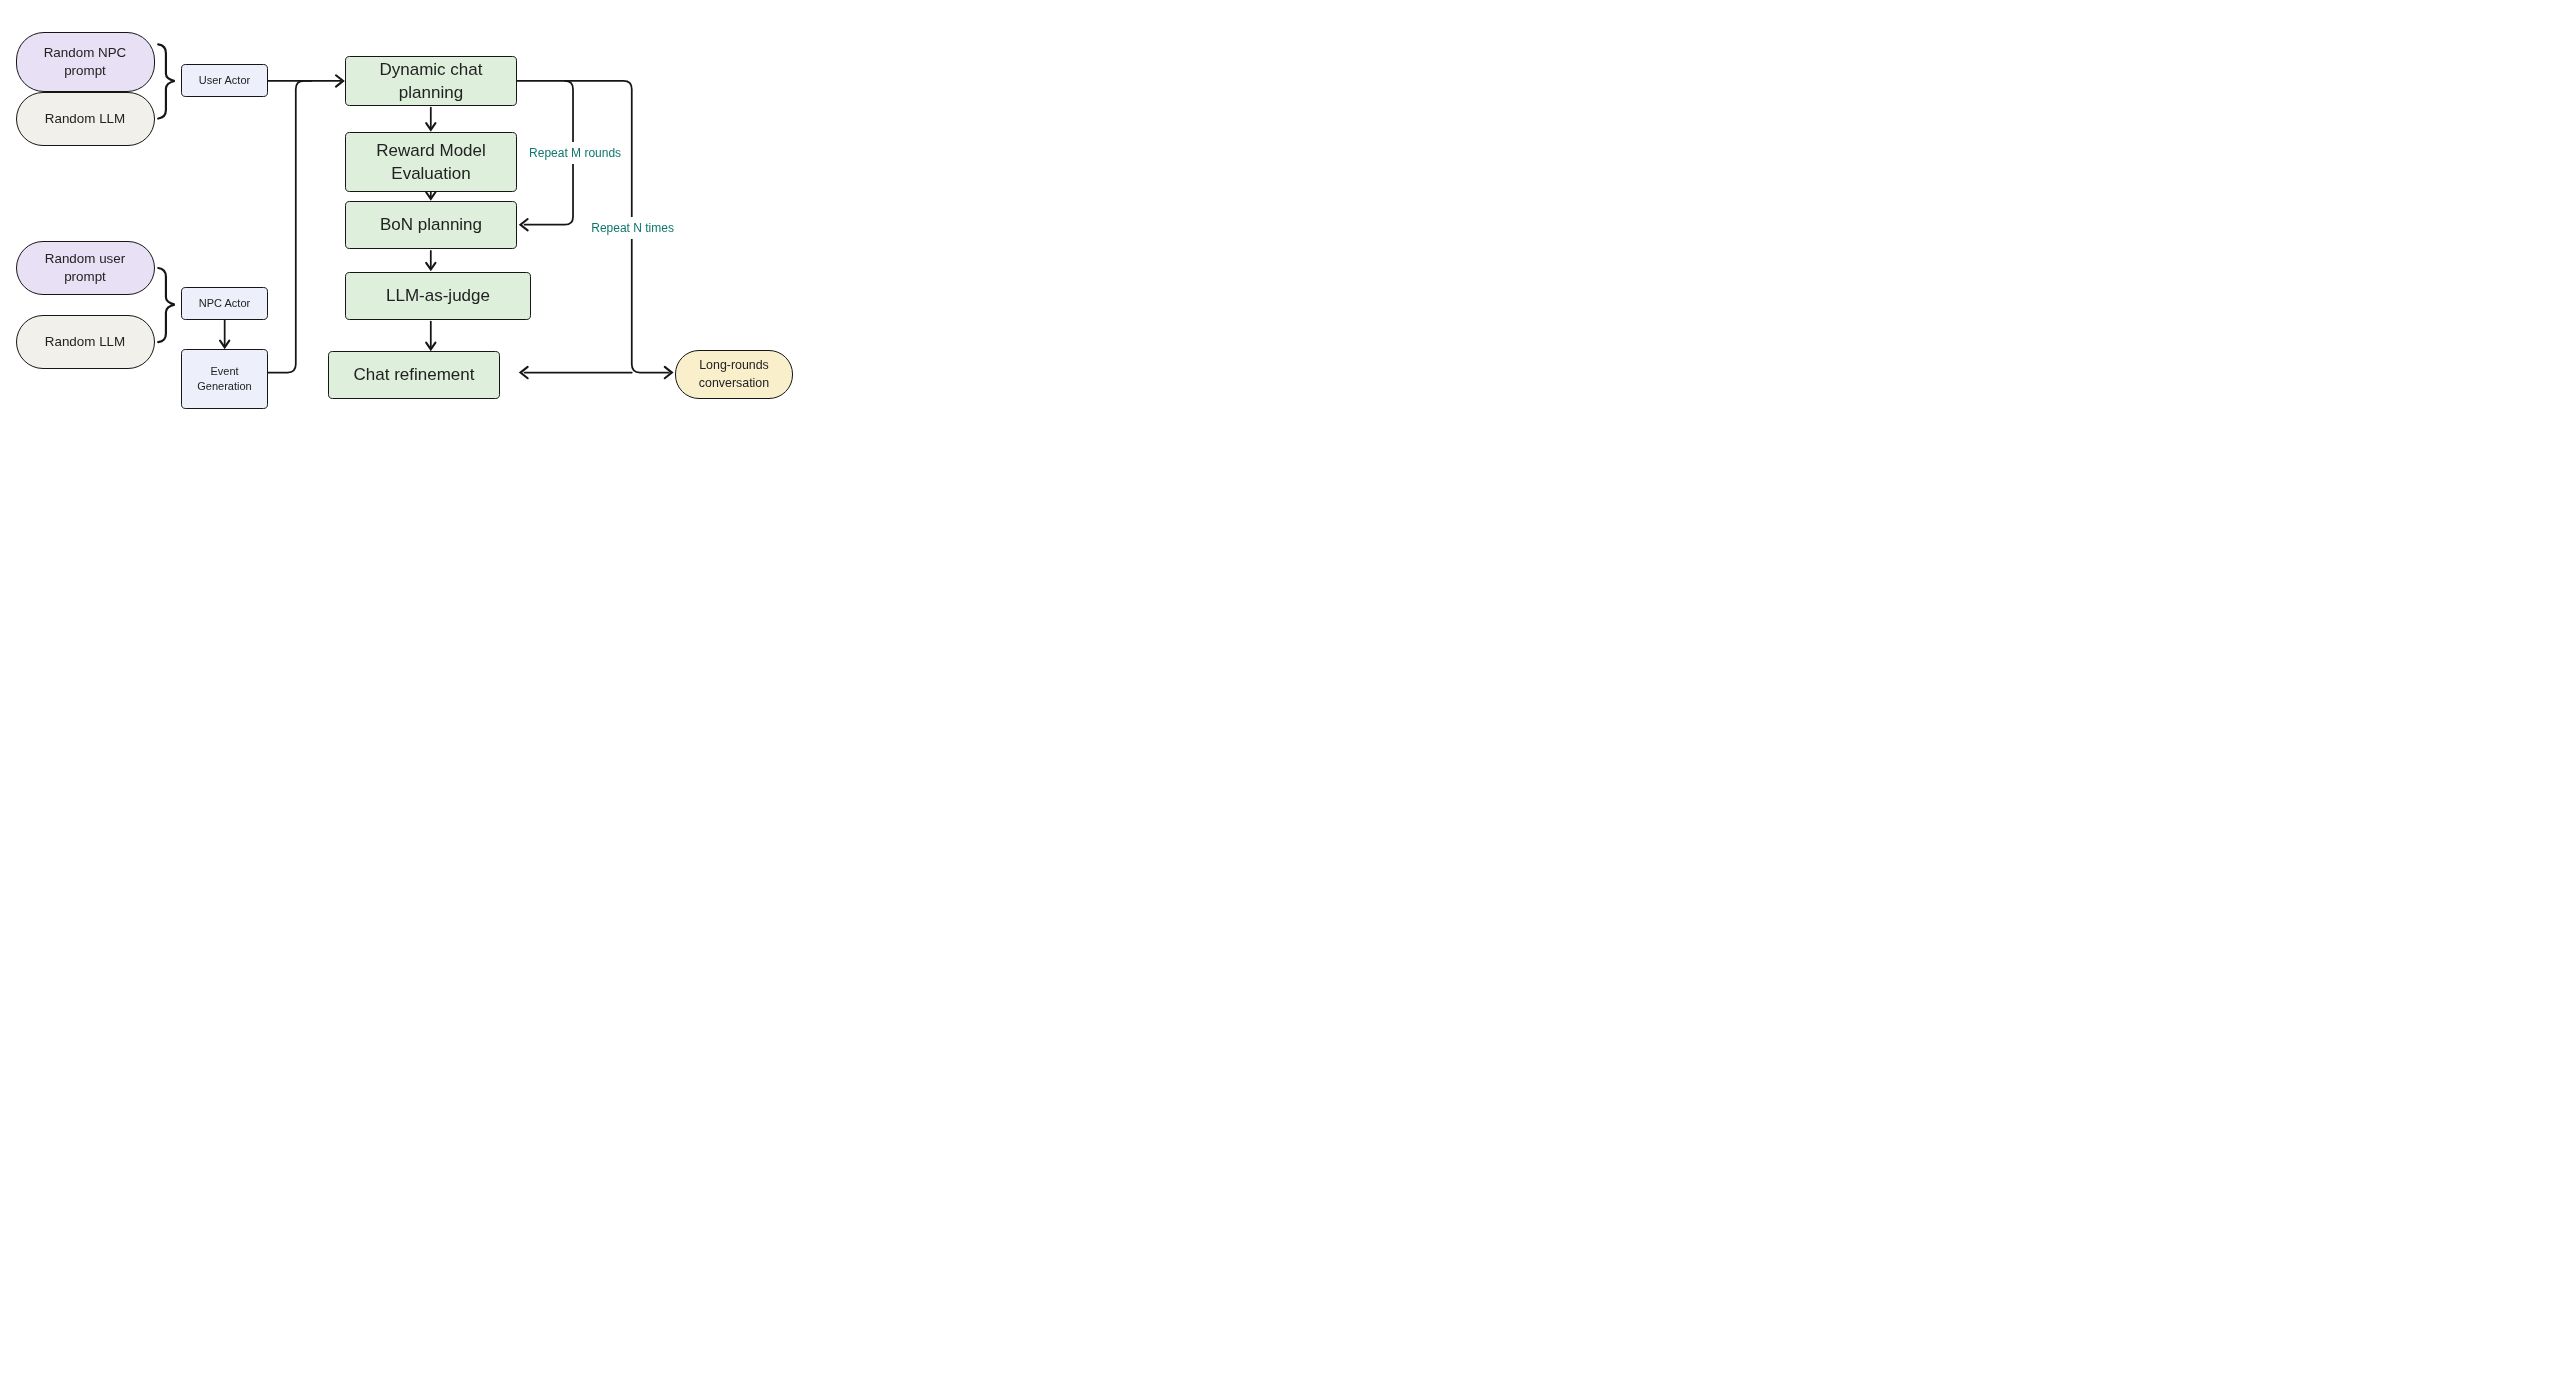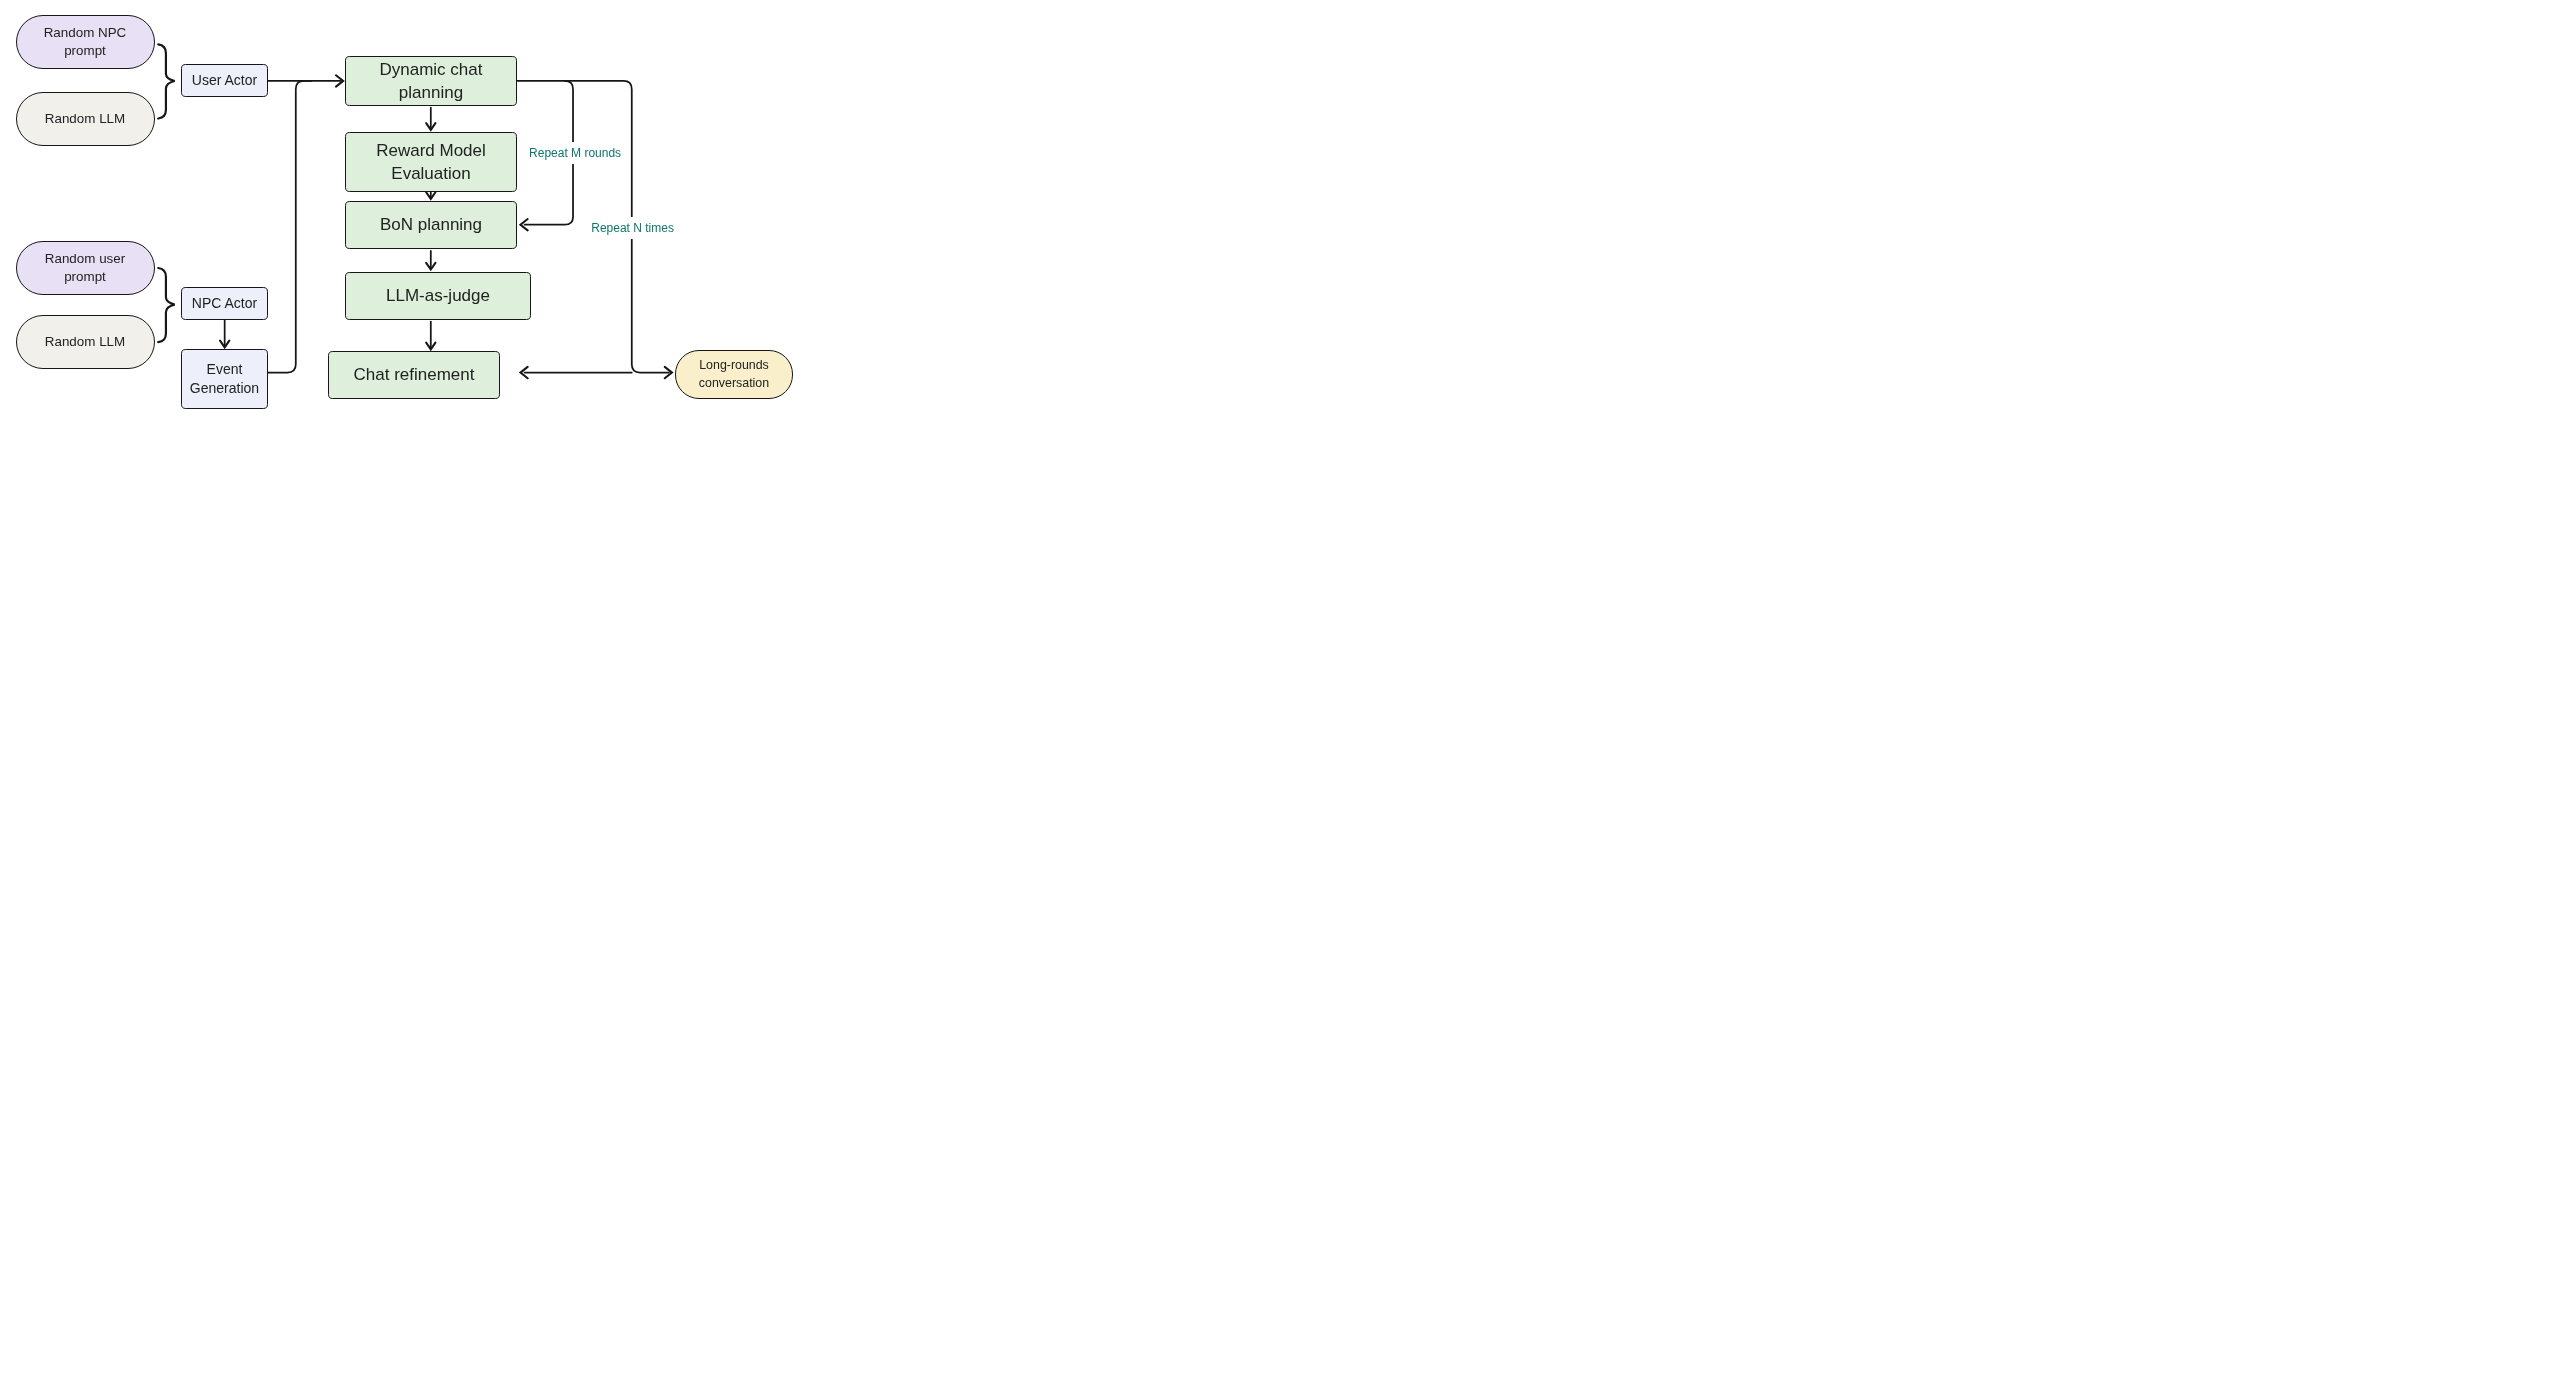--- a/index.html
+++ b/index.html
@@ -16,21 +16,21 @@
     position:absolute;
     display:flex;flex-direction:column;align-items:center;justify-content:center;
     text-align:center;
     border:1.8px solid #161616;
     box-sizing:border-box;
     line-height:1.38;
     background:#fff;
   }
   .pill{border-radius:28px;font-size:13.4px;}
   .pill.yellow{border-radius:24px;font-size:12.4px;}
-  .rect-sm{border-radius:4.6px;font-size:14px;}
+  .rect-sm{border-radius:4.6px;font-size:11px;}
   .rect-green{border-radius:4.6px;font-size:17px;}
   .purple{background:#e8e1f5;}
   .gray{background:#f1f0eb;align-items:center;}
   .blue{background:#edeffa;}
   .green{background:#def0dc;}
   .yellow{background:#f9efcb;}
   .loop-label{
     position:absolute;
     background:#ffffff;
     font-size:12px;
@@ -74,21 +74,21 @@
       <path stroke-width="4" d="M 1290 712 L 1304 723 L 1290 734"></path>
 
       <path d="M 1096 157 Q 1112 157 1112 173 V 421 Q 1112 436 1096 436 H 1018"></path>
       <path stroke-width="4" d="M 1024 425 L 1010 436 L 1024 447"></path>
 
       <path d="M 1226 723 H 1018"></path>
       <path stroke-width="4" d="M 1024 712 L 1010 723 L 1024 734"></path>
     </g>
   </svg>
 
-  <div class="node pill purple" style="left:15.5px;top:15px;width:139px;height:54px">
+  <div class="node pill purple" style="left:15.5px;top:32px;width:139px;height:60px">
     <span>Random NPC</span>
     <span>prompt</span>
   </div>
   <div class="node pill gray" style="left:15.5px;top:92px;width:139px;height:54px">
     <span>Random LLM</span>
   </div>
   <div class="node pill purple" style="left:15.5px;top:241px;width:139px;height:54px">
     <span>Random user</span>
     <span>prompt</span>
   </div>

